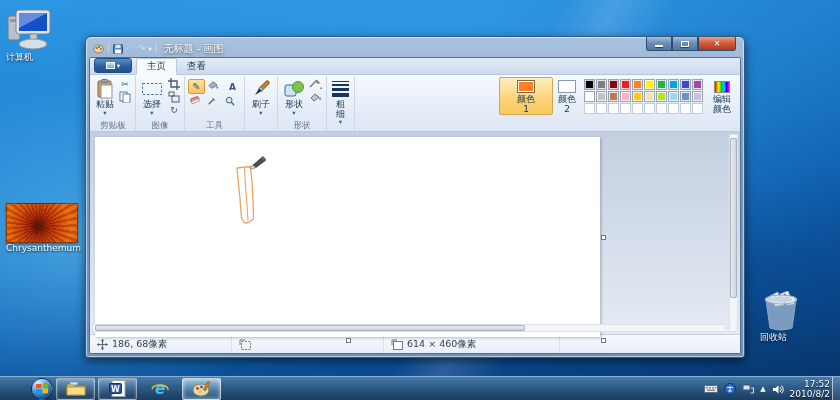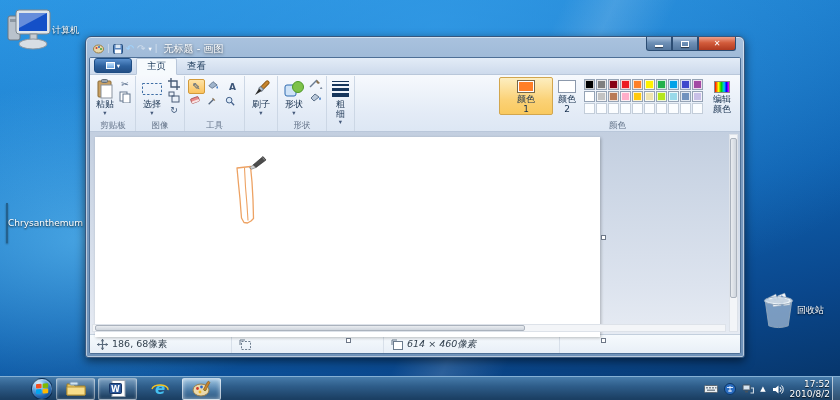--- a/index.html
+++ b/index.html
@@ -4,21 +4,21 @@
 <style>
   html,body{margin:0;padding:0;background:#222;}
   *{box-sizing:border-box;font-family:"DejaVu Sans",sans-serif;}
   #stage{position:relative;width:840px;height:400px;overflow:hidden;
     background:
       linear-gradient(115deg, rgba(255,255,255,0) 55%, rgba(255,255,255,.14) 60%, rgba(255,255,255,0) 66%),
       radial-gradient(ellipse 430px 250px at 10% 60%, rgba(110,205,255,.55), rgba(110,205,255,0) 62%),
       radial-gradient(ellipse 760px 420px at 52% 6%, rgba(55,160,235,.65), rgba(55,160,235,0) 70%),
       linear-gradient(168deg,#2a95e2 0%,#1b7bca 32%,#0f61b0 58%,#0a478c 80%,#063264 100%);}
   
-  .dicon{position:absolute;width:74px;display:flex;flex-direction:row;align-items:center;gap:0;}
+  .dicon{position:absolute;width:74px;display:flex;flex-direction:column;align-items:flex-start;gap:0;}
   .dicon .dlab{font-size:9px;color:#fff;text-shadow:0 1px 2px rgba(0,0,0,.9);text-align:center;line-height:10px;white-space:nowrap;}
   .thumb{width:72px;height:40px;border:1px solid rgba(0,0,0,.35);box-shadow:0 1px 2px rgba(0,0,0,.4);
     background:
       repeating-conic-gradient(from 10deg at 45% 58%, rgba(122,18,2,.30) 0 5deg, rgba(255,160,40,.12) 5deg 11deg),
       radial-gradient(circle at 45% 58%, #4d0b02 0 7%, #981c05 22%, #c84207 45%, #e96a0e 72%, #e26008 100%);}
   
   #win{position:absolute;left:85px;top:36px;width:660px;height:322px;padding:3px;border-radius:6px 6px 3px 3px;
     background:linear-gradient(#a9c2de,#7d9dc2 30%,#6f92b9);border:1px solid #36577e;
     box-shadow:0 3px 10px rgba(0,0,0,.55), inset 0 0 0 1px rgba(255,255,255,.5);}
   #titlebar{height:17px;display:flex;align-items:center;padding:0 4px;color:#fff;}
@@ -375,21 +375,20 @@
               <span class="pc empty"></span>
               <span class="pc empty"></span>
             </div>
             <div class="bigbtn">
               <span class="bicon" style="height:17px;">
                   <span class="rainbow"></span>
                 </span>
               <span class="editc">编辑颜色</span>
             </div>
           </div>
-          <div class="rg-l">颜色</div>
         </div>
       </div>
 
       <div id="workspace">
         <div id="canvas">
           <svg width="505" height="200" viewBox="0 0 505 200">
             <path d="M155.5,29.5 L142,31 L143.5,47 L145,62 L146,75 L146.5,81 L149,85.5 L152.5,86 L156,84 L158.5,81.5 L158,63 L157,45 Z" fill="none" stroke-width="1.3" stroke-linejoin="round" stroke="#EDA263"></path>
             <path d="M149.5,31 L150.5,50 L152,68 L153,83.5" fill="none" stroke-width="1.1" stroke="#EDA263"></path>
             <g>
               <polygon points="158,28 168,19.5 171,23 161,30.5" fill="#4c4c4c" stroke="#1f1f1f" stroke-width=".6"></polygon>
@@ -416,21 +415,21 @@
             <path d="M5.5,0 l-1.8,2.2 h3.6 Z M5.5,11 l-1.8,-2.2 h3.6 Z M0,5.5 l2.2,-1.8 v3.6 Z M11,5.5 l-2.2,-1.8 v3.6 Z" fill="#5a6a7c"></path>
           </svg>
           <span>186, 68像素</span>
         </div>
         <div class="sbs" style="width:152px;">
           <svg width="12" height="11" viewBox="0 0 12 11">
             <rect x="2.5" y="2.5" width="9" height="8" fill="none" stroke="#6b7b8d" stroke-dasharray="2,1.4"></rect>
             <path d="M1,6 V1 h5" stroke="#6b7b8d" fill="none"></path>
           </svg>
         </div>
-        <div class="sbs" style="width:176px;font-style:italic;">
+        <div class="sbs" style="width:176px;">
           <svg width="12" height="11" viewBox="0 0 12 11">
             <rect x="2.5" y="2.5" width="9" height="8" fill="#fff" stroke="#6b7b8d"></rect>
             <path d="M1,6 V1 h5" stroke="#6b7b8d" fill="none"></path>
           </svg>
           <span>614 × 460像素</span>
         </div>
       </div>
     </div>
   </div>
 

